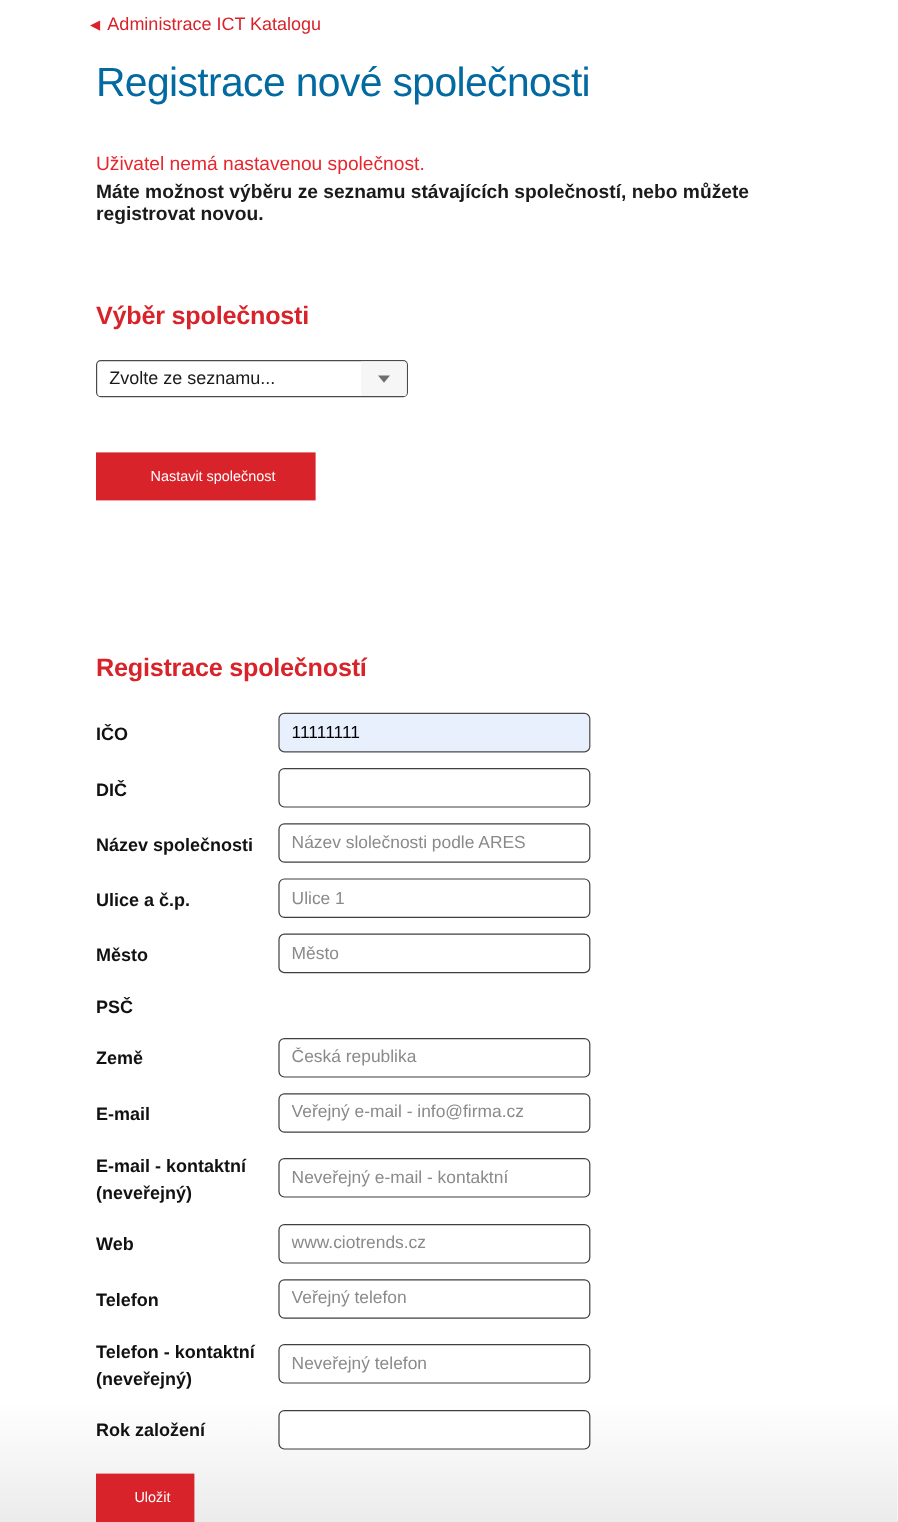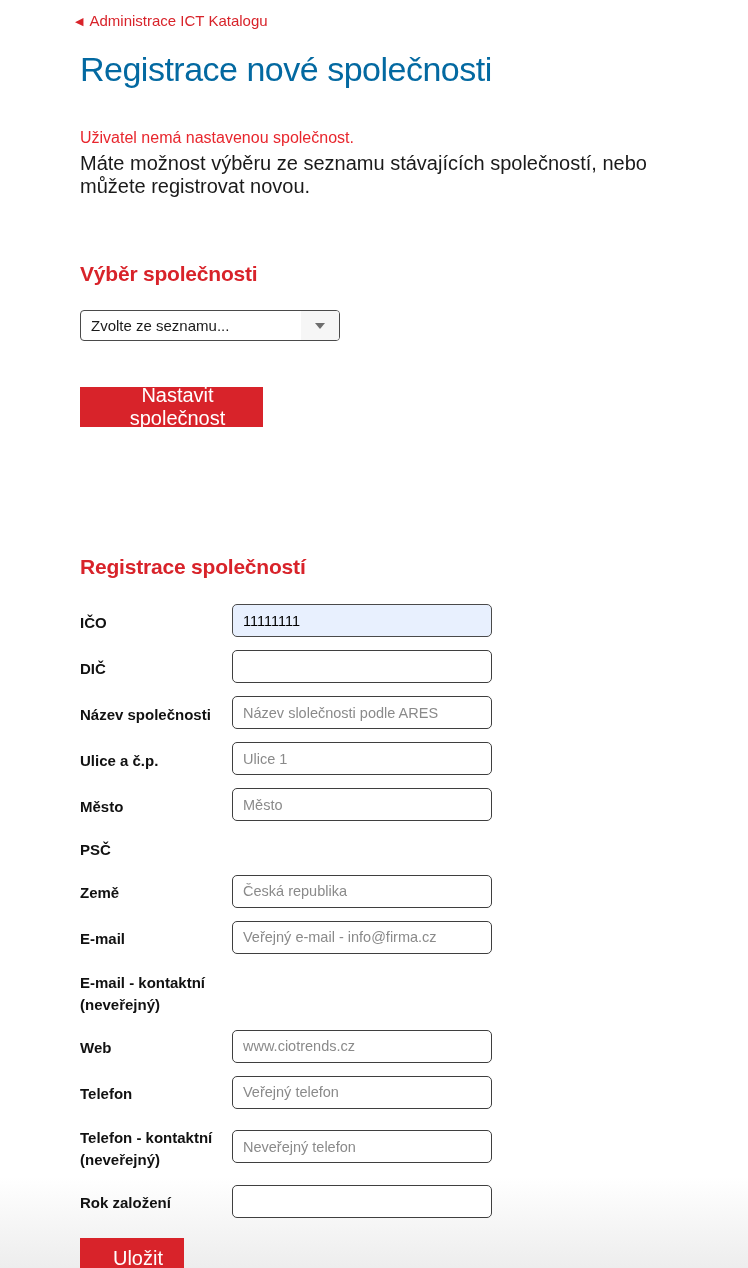--- a/index.html
+++ b/index.html
@@ -49,21 +49,22 @@
 
   
   .notice { margin-top: 40px; }
   .notice .error-line {
     color: #e8262d;
     font-size: 16px;
     margin-bottom: 5px;
   }
   .notice .info-line {
     color: #1a1a1a;
-    font-size: 20px;
+    font-size: 16px;
+    font-weight: bold;
   }
 
   
   h2.section-heading {
     color: #d8232a;
     font-size: 21px;
     font-weight: 700;
     letter-spacing: -0.2px;
   }
   .selection-section h2 { margin-top: 64px; }
@@ -103,35 +104,35 @@
     border-right: 5px solid transparent;
     border-top: 6px solid #6e6e6e;
   }
 
   
   .btn {
     background: #d8232a;
     color: #ffffff;
     border: none;
     font-family: inherit;
-    font-size: 20px;
+    font-size: 12px;
     cursor: pointer;
     display: inline-flex;
     align-items: center;
     justify-content: center;
     padding-left: 12px;
   }
   .btn-set {
     margin-top: 46px;
     width: 183px;
     height: 40px;
   }
   .btn-save {
     margin-top: 7px;
-    width: 104px;
+    width: 82px;
     height: 41px;
   }
 
   
   .form-area { margin-top: 25px; }
   .form-row {
     display: flex;
     align-items: center;
     margin-bottom: 13px;
   }
@@ -234,20 +235,21 @@
     <input class="field-input" type="text" placeholder="Česká republika" style="">
   </div>
 
   <div class="form-row">
     <label class="field-label">E-mail</label>
     <input class="field-input" type="text" placeholder="Veřejný e-mail - info@firma.cz" style="">
   </div>
 
   <div class="form-row">
     <label class="field-label">E-mail - kontaktní (neveřejný)</label>
+    <input class="field-input" type="text" placeholder="Neveřejný e-mail - kontaktní" style="">
   </div>
 
   <div class="form-row">
     <label class="field-label">Web</label>
     <input class="field-input" type="text" placeholder="www.ciotrends.cz" style="">
   </div>
 
   <div class="form-row">
     <label class="field-label">Telefon</label>
     <input class="field-input" type="text" placeholder="Veřejný telefon" style="">

